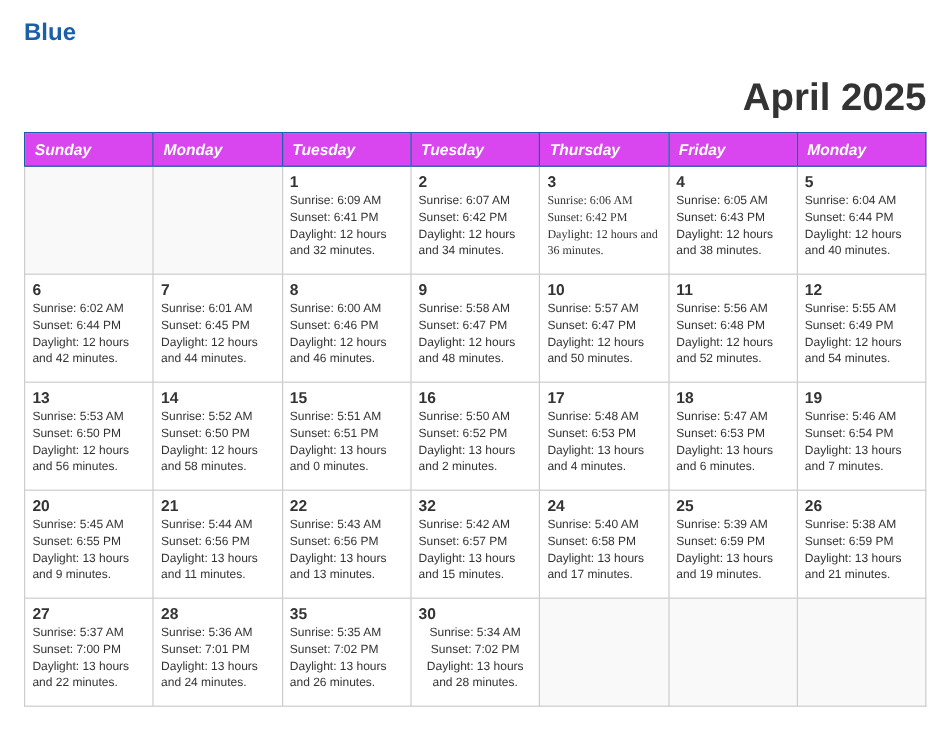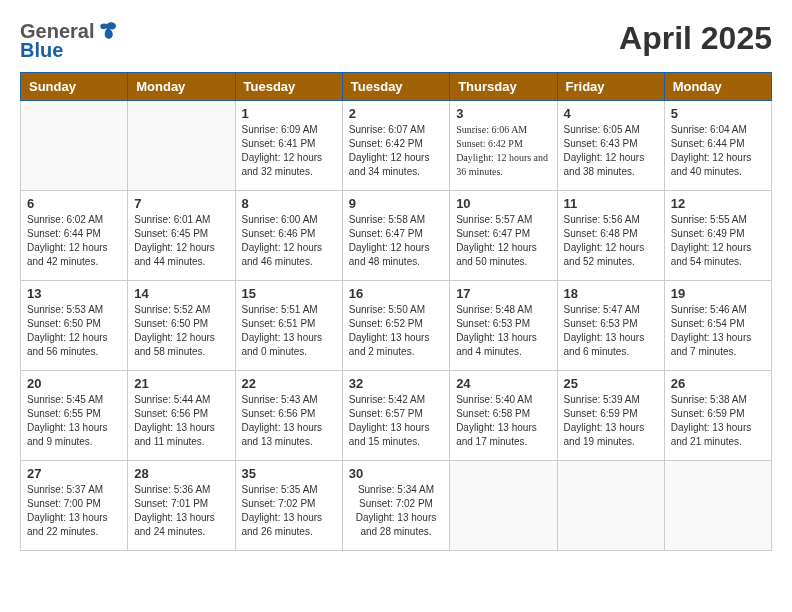--- a/index.html
+++ b/index.html
@@ -21,37 +21,39 @@
       flex-direction: column;
       align-items: flex-start;
     }
     .title-section {
       text-align: right;
     }
     .month-title {
       font-size: 32px;
       font-weight: bold;
       color: #333;
+      margin-top: 43px;
     }
     .location-title {
       font-size: 16px;
       color: #555;
     }
     .calendar {
       width: 100%;
       border-collapse: collapse;
       border: 1px solid #ccc;
     }
     .calendar th {
-      background: #a16207;
+      background: #d946ef;
       color: #fff;
       text-align: left;
       padding: 6px 8px;
       font-size: 13px;
       border: 1px solid #1a5fa8;
+      font-style: italic;
     }
     .calendar td {
       border: 1px solid #ccc;
       vertical-align: top;
       padding: 5px 6px;
       width: 108px;
       min-height: 80px;
       height: 90px;
     }
     .day-num {
@@ -82,26 +84,20 @@
       font-size: 20px;
       font-weight: bold;
       color: #1a5fa8;
     }
   </style>
 </head>
 <body>
 
 <div class="header">
   <div class="logo">
-    <div class="logo-row">
-      <span class="logo-text-general">General</span>
-      <svg width="22" height="22" viewBox="0 0 22 22" style="margin-left:2px; margin-top:-2px;">
-        <path d="M11 4 C14 1, 20 2, 20 6 C20 9, 17 10, 14 9 C16 11, 18 14, 16 17 C14 20, 10 19, 9 16 C8 13, 10 10, 11 8 C9 9, 6 10, 5 8 C3 6, 5 2, 11 4Z" fill="#1a5fa8"></path>
-      </svg>
-    </div>
     <span class="logo-text-blue" style="margin-top:-4px;">Blue</span>
   </div>
   <div class="title-section">
     <div class="month-title">April 2025</div>
   </div>
 </div>
 
 <table class="calendar">
   <thead>
     <tr>

